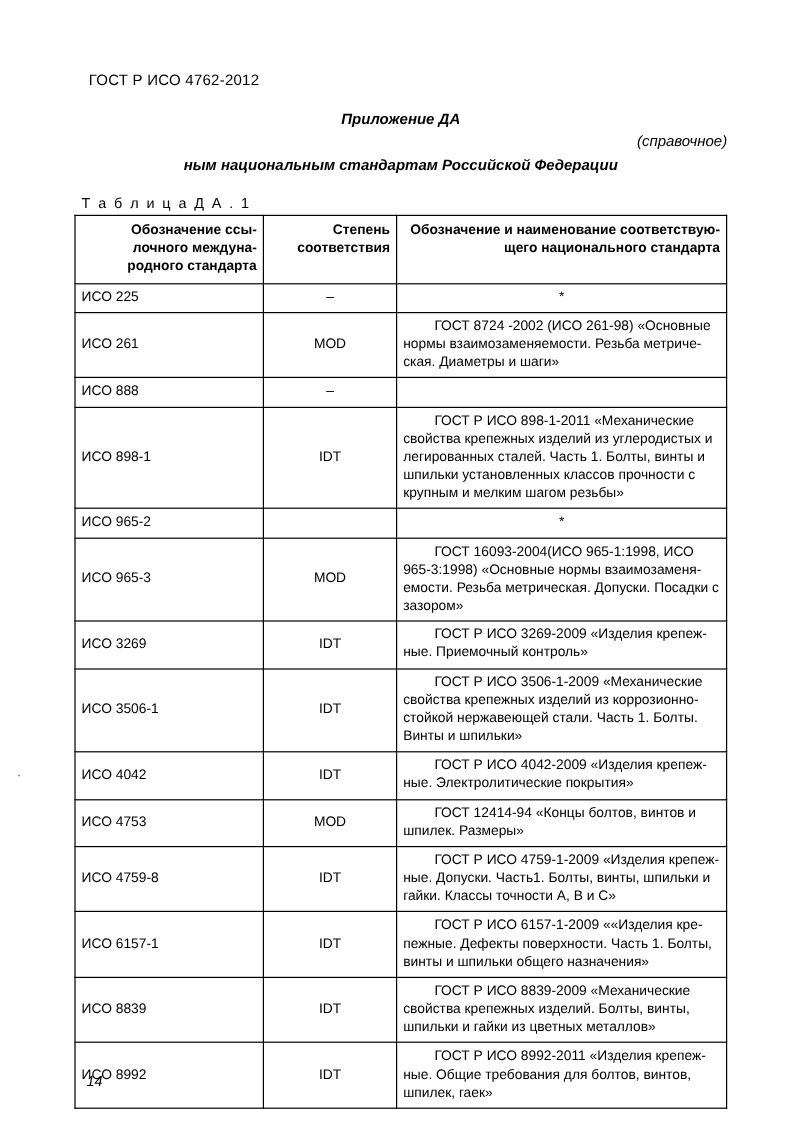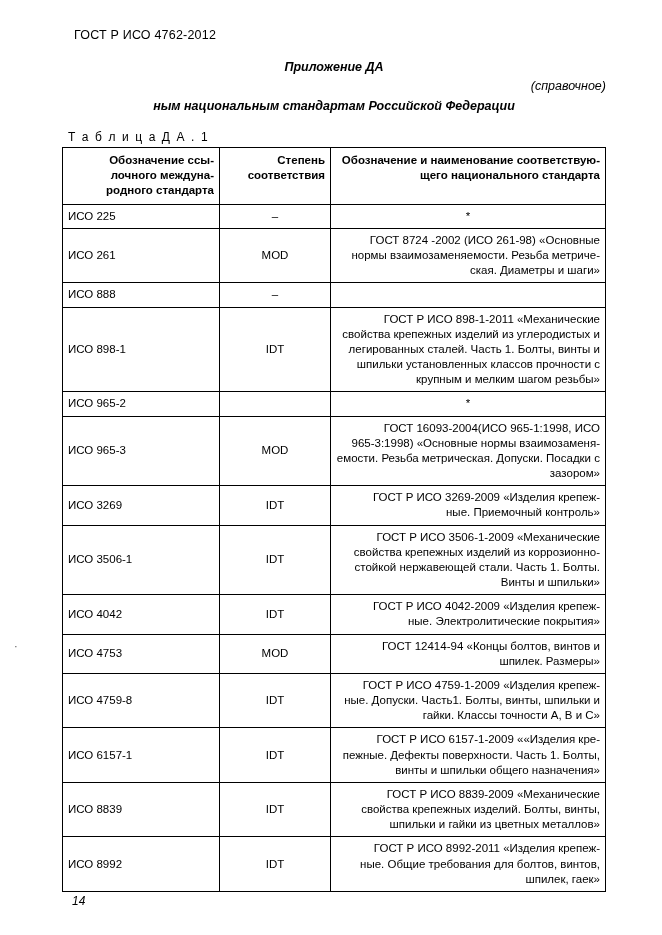--- a/index.html
+++ b/index.html
@@ -13,21 +13,21 @@
     font-family: "Liberation Sans", sans-serif;
     color: #000000;
     position: relative;
     overflow: hidden;
   }
   .page {
     position: relative;
     width: 662px;
     height: 935px;
     box-sizing: border-box;
-    padding: 28px 56px 0 62px;
+    padding: 60px 56px 0 62px;
   }
   .doc-code {
     font-size: 12.5px;
     letter-spacing: 0.2px;
     margin: 0 0 16px 12px;
   }
   .title-block {
     text-align: center;
     font-weight: bold;
     font-size: 12.5px;
@@ -66,21 +66,21 @@
     padding-bottom: 5px;
   }
   table.da th.c1 { width: 146px; }
   table.da th.c2 { width: 100px; }
   td.col-iso {
   }
   td.col-deg {
     text-align: center;
   }
   td.col-nat {
-    text-align: right;
+    text-align: left;
     vertical-align: top;
     padding-top: 5px;
     padding-bottom: 5px;
   }
   td.col-nat.star {
     text-align: center;
     vertical-align: middle;
   }
   td.col-nat .ind {
     display: block;

